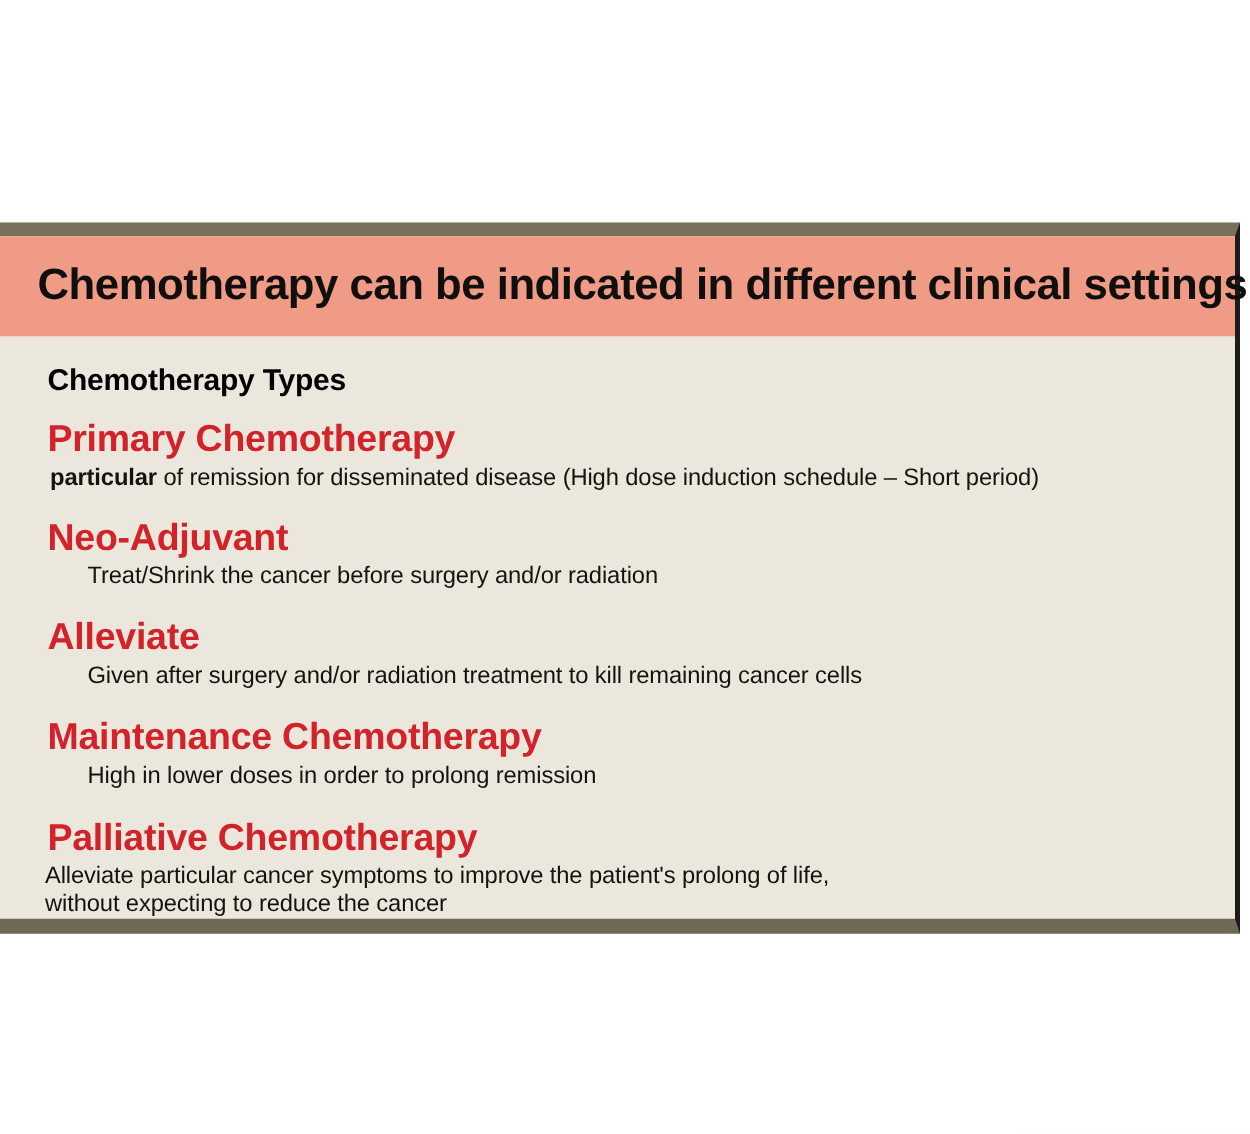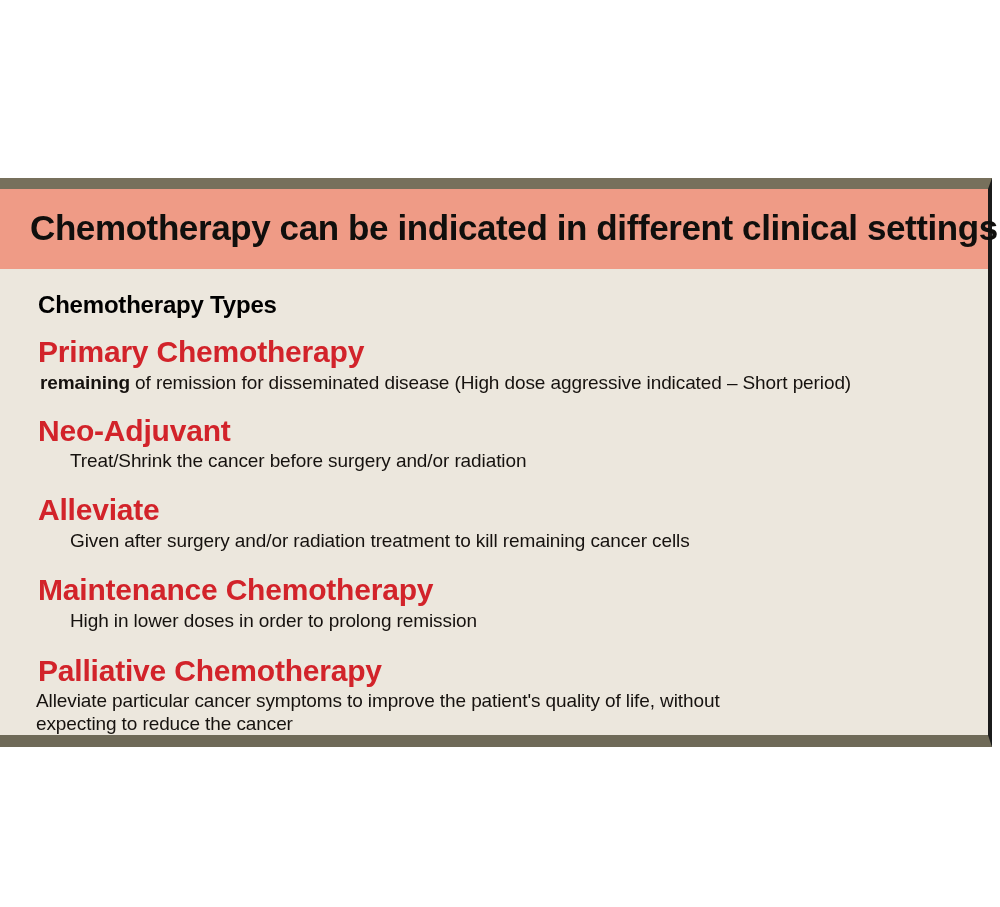--- a/index.html
+++ b/index.html
@@ -104,37 +104,37 @@
   <div class="slide-header">
     <div class="slide-header-title">Chemotherapy can be indicated in different clinical settings:</div>
   </div>
 
   <div class="slide-body">
 
     <div class="types-heading">Chemotherapy Types</div>
 
     <div class="section sec-primary">
       <div class="section-title">Primary Chemotherapy</div>
-      <div class="section-desc indent-0"><span class="desc-strong">remaining</span><span> of remission for disseminated disease (High dose aggressive indicated – Short period)</span></div>
+      <div class="section-desc indent-0"><span class="desc-strong">particular</span><span> of remission for disseminated disease (High dose induction schedule – Short period)</span></div>
     </div>
 
     <div class="section sec-neo">
       <div class="section-title">Neo-Adjuvant</div>
       <div class="section-desc indent-1">Treat/Shrink the cancer before surgery and/or radiation</div>
     </div>
 
     <div class="section sec-adjuvant">
       <div class="section-title">Alleviate</div>
       <div class="section-desc indent-1">Given after surgery and/or radiation treatment to kill remaining cancer cells</div>
     </div>
 
     <div class="section sec-maintenance">
       <div class="section-title">Maintenance Chemotherapy</div>
       <div class="section-desc indent-1">High in lower doses in order to prolong remission</div>
     </div>
 
     <div class="section sec-palliative">
       <div class="section-title">Palliative Chemotherapy</div>
-      <div class="section-desc indent-2" style="max-width: 690px;">Alleviate particular cancer symptoms to improve the patient's quality of life, without expecting to reduce the cancer</div>
+      <div class="section-desc indent-2" style="max-width: 690px;">Alleviate particular cancer symptoms to improve the patient's prolong of life, without expecting to reduce the cancer</div>
     </div>
 
   </div>
 </div>
 
 </body></html>

